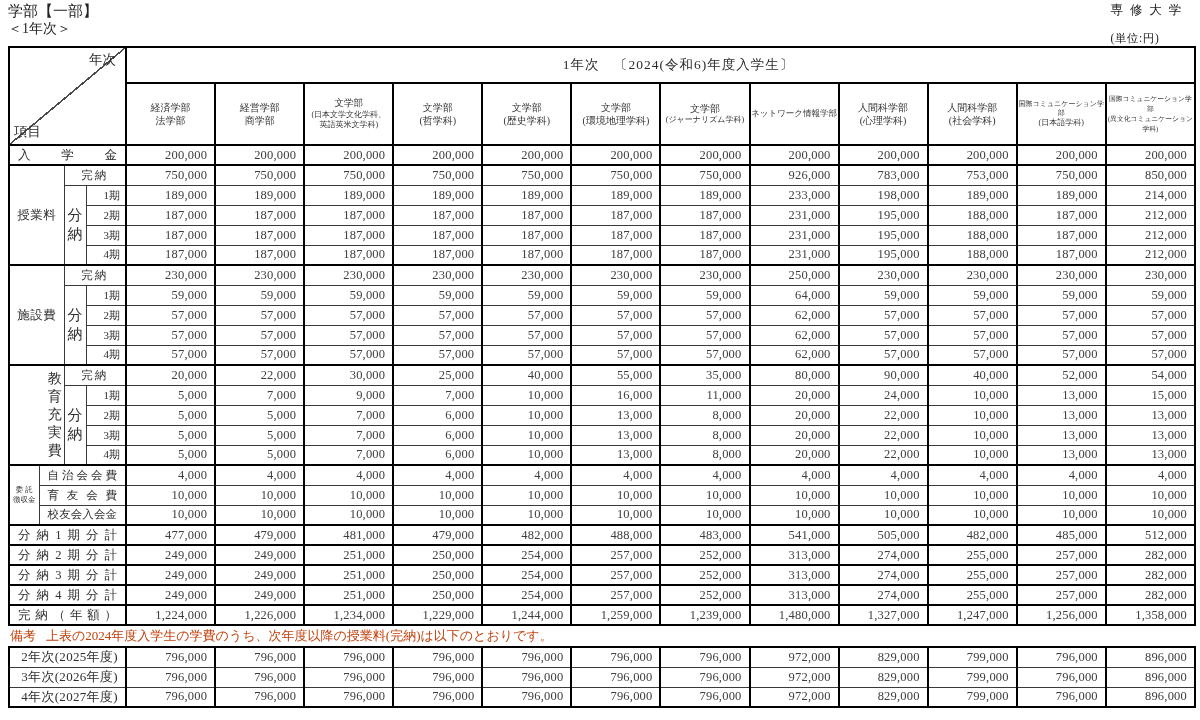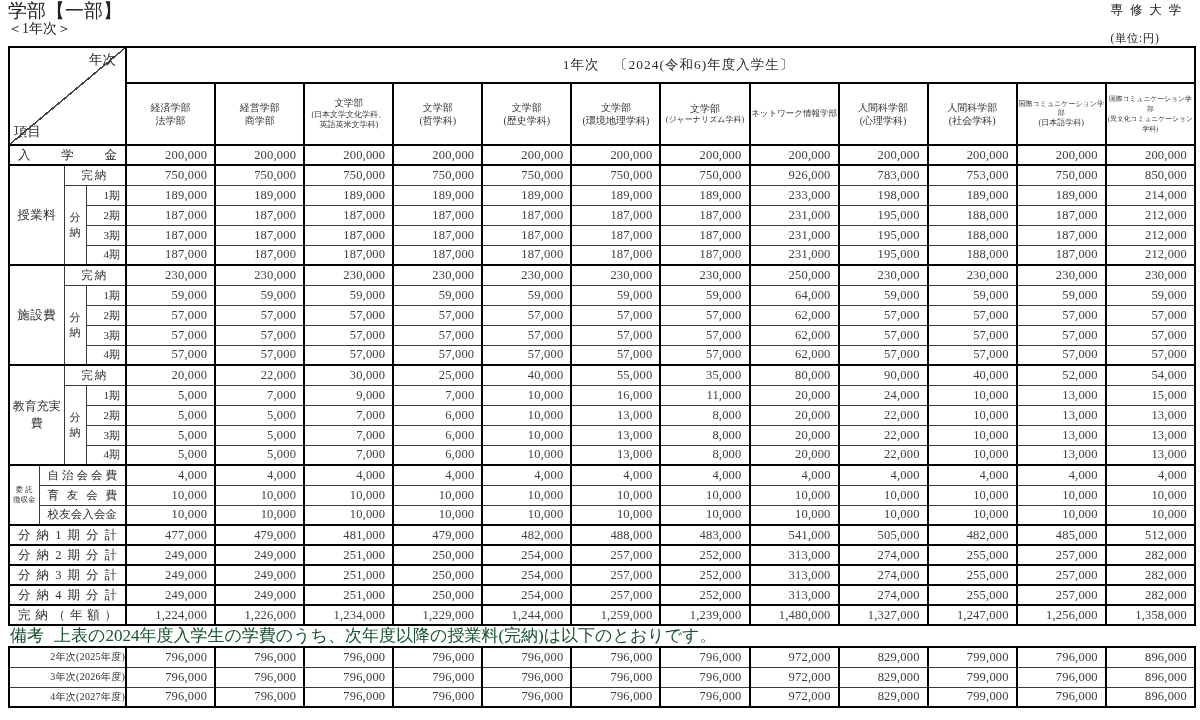--- a/index.html
+++ b/index.html
@@ -4,21 +4,21 @@
 <style>
   html,body{margin:0;padding:0;background:#fff;}
   body{
     width:1200px;height:720px;overflow:hidden;
     font-family:"Liberation Serif","DejaVu Serif",serif;
     color:#222;
   }
   .page{padding:2px 4px 0 8px;}
   
   .hdr{display:flex;justify-content:space-between;align-items:flex-start;height:44px;}
-  .hdr-left .t1{font-size:19px;line-height:18px;}
+  .hdr-left .t1{font-size:15px;line-height:18px;}
   .hdr-left .t2{font-size:14px;line-height:18px;}
   .hdr-right{text-align:left;padding-right:8px;}
   .hdr-right .u{font-size:12.5px;letter-spacing:0.55em;line-height:16px;}
   .hdr-right .n{font-size:11.5px;margin-top:13px;letter-spacing:0.05em;}
   
   table{border-collapse:collapse;table-layout:fixed;width:1188px;border:2px solid #000;}
   td{border:1px solid #3a3a3a;padding:0;overflow:hidden;vertical-align:middle;}
   td.num{
     border-left:2px solid #000;border-right:2px solid #000;
     text-align:right;padding-right:7px;font-size:12.5px;color:#3d3d3d;
@@ -50,32 +50,32 @@
       transparent calc(50% - 0.8px), #4a4a4a calc(50% - 0.8px),
       #4a4a4a calc(50% + 0.8px), transparent calc(50% + 0.8px));
     font-family:Liberation Serif, serif;
   }
   .c-top{position:absolute;top:3px;right:9px;font-size:13.5px;color:#2c2c2c;}
   .c-bot{position:absolute;bottom:3px;left:4px;font-size:13.5px;color:#2c2c2c;}
   
   td.lab{font-size:12.5px;text-align:center;color:#2f2f2f;}
   td.j{text-align:justify;text-align-last:justify;padding:0 8px;}
   td.cat{font-size:12.5px;letter-spacing:0.5px;}
-  td.cat.sm{font-size:12px;letter-spacing:0;}
-  td.fen{font-size:11px;padding:0 1px;letter-spacing:0;}
+  td.cat.sm{font-size:14px;letter-spacing:0;padding-left:36px;}
+  td.fen{font-size:15px;padding:0 1px;letter-spacing:0;}
   td.per{font-size:11px;padding-left:12px;}
   td.sub{font-size:11.5px;letter-spacing:2px;margin-left:48px;}
   td.trust{font-size:7.5px;line-height:1.3;padding:8px 1px;text-align:center;}
   td.item{font-size:11.5px;}
   
-  .remarks{font-size:17px;line-height:18px;margin:1px 0 1px 2px;color:#14532d;}
+  .remarks{font-size:13px;line-height:18px;margin:1px 0 1px 2px;color:#c2410c;}
   .remarks .rl{margin-right:10px;}
   
   .follow td.yl{
-    font-size:10px;text-align:right;padding-left:4px;letter-spacing:0.3px;
+    font-size:13px;text-align:center;padding-left:4px;letter-spacing:0.3px;
     border-left:2px solid #000;border-right:2px solid #000;color:#2f2f2f;
   }
 </style>
 </head>
 <body>
 
 <div class="page">
 
   <div class="hdr">
     <div class="hdr-left">

